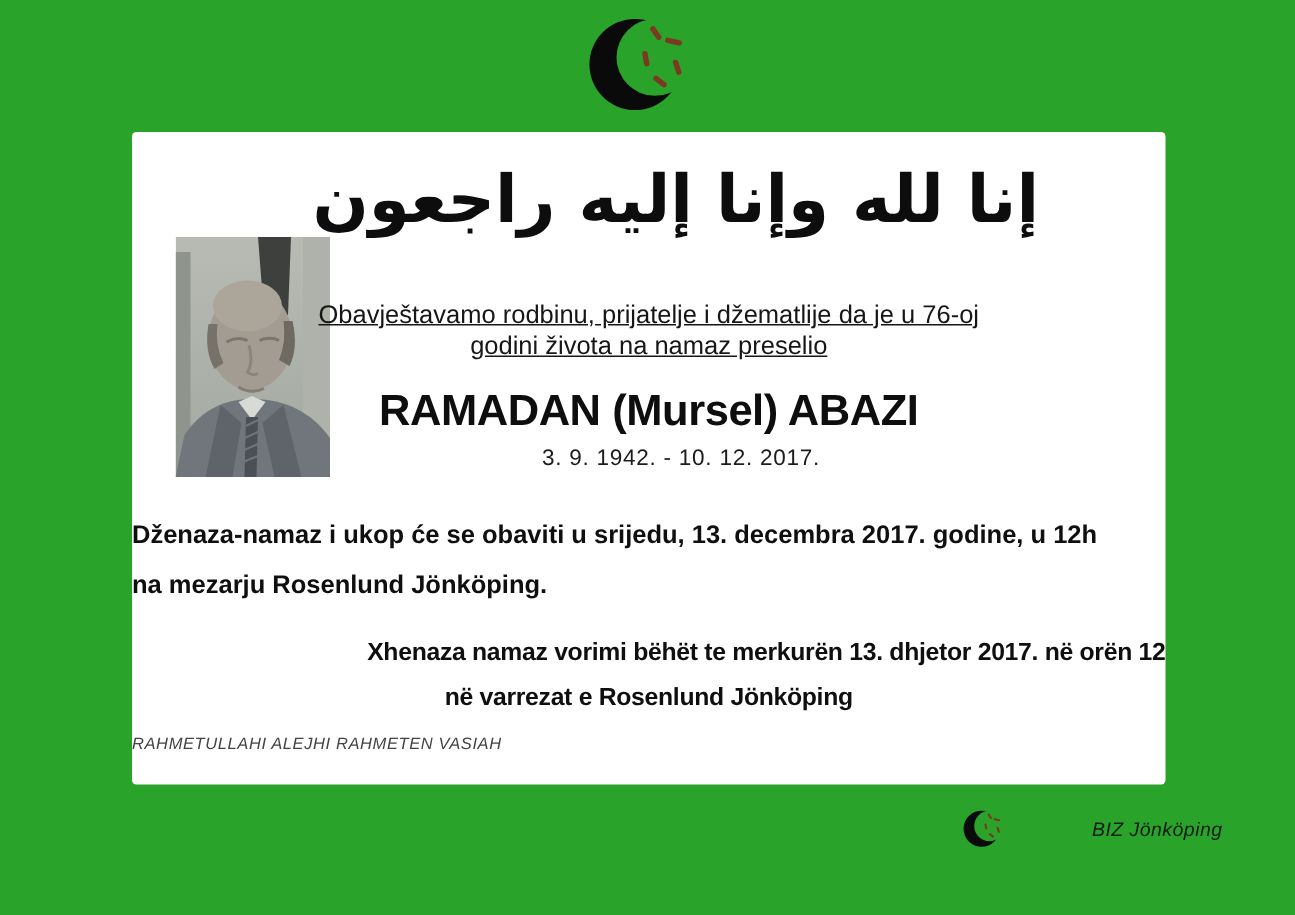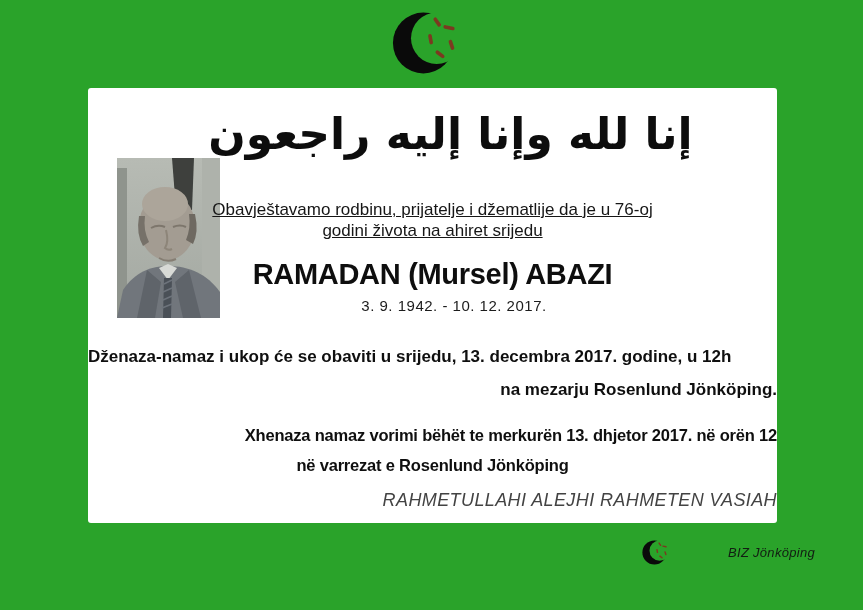--- a/index.html
+++ b/index.html
@@ -38,30 +38,30 @@
     text-align:center; font-size:29px; font-weight:bold;
     letter-spacing:-0.3px; color:#0e0e0e;
   }
   .dates {
     position:absolute; top:209px; left:0; width:100%;
     text-align:center; font-size:15px; letter-spacing:0.5px; color:#1c1c1c;padding-left:43px;
   }
   .bosnian1 { position:absolute; top:259px; left:0; width:100%;
     text-align:left; font-size:17px; font-weight:bold; color:#0f0f0f; }
   .bosnian2 { position:absolute; top:292px; left:0; width:100%;
-    text-align:right; font-size:17px; font-weight:bold; color:#0f0f0f; }
+    text-align:left; font-size:17px; font-weight:bold; color:#0f0f0f; }
   .albanian1 { position:absolute; top:338px; left:0; width:100%;
     text-align:right; font-size:16.5px; font-weight:bold;
     letter-spacing:-0.2px; color:#0f0f0f; }
   .albanian2 { position:absolute; top:368px; left:0; width:100%;
     text-align:center; font-size:16.5px; font-weight:bold;
     letter-spacing:-0.2px; color:#0f0f0f; }
   .prayer {
     position:absolute; top:402px; left:0; width:100%;
-    text-align:right; font-size:18px; font-style:italic;
+    text-align:left; font-size:11px; font-style:italic;
     letter-spacing:0.4px; color:#434343;
   }
   .footer-logo-group {
     position:absolute; left:642px; top:536px; height:32px;
     display:flex; align-items:center;
   }
   .footer-crescent { width:30px; height:31px; margin-right:12px; }
   .footer-label {
     font-size:13px; font-style:italic; color:#121d12; letter-spacing:0.3px;margin-left:44px;
   }
@@ -121,21 +121,21 @@
       <path d="M72,112 L58,124 L66,160 L84,160 Z" fill="#5f646a"></path>
 
       <path d="M42,110 L51,122 L60,110 L51,106 Z" fill="#d8dad6"></path>
       <path d="M47,120 L55,120 L54,160 L46,160 Z" fill="#4a5057"></path>
       <path d="M47,126 l8,-4 M46,134 l9,-4 M46,142 l9,-4 M45,150 l10,-4" stroke="#6d737b" stroke-width="1.5"></path>
     </svg>
   </div>
 
   <div class="announce">
     <div>Obavještavamo rodbinu, prijatelje i džematlije da je u 76-oj</div>
-    <div>godini života na ahiret srijedu</div>
+    <div>godini života na namaz preselio</div>
   </div>
 
   <div class="name">RAMADAN (Mursel) ABAZI</div>
 
   <div class="dates">3. 9. 1942. - 10. 12. 2017.</div>
 
   <div class="bosnian1">Dženaza-namaz i ukop će se obaviti u srijedu, 13. decembra 2017. godine, u 12h</div>
   <div class="bosnian2">na mezarju Rosenlund Jönköping.</div>
 
   <div class="albanian1">Xhenaza namaz vorimi bëhët te merkurën 13. dhjetor 2017. në orën 12</div>

